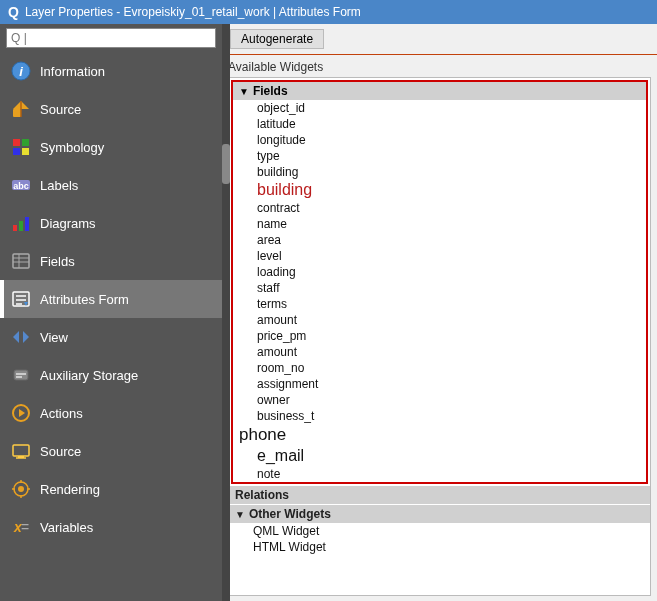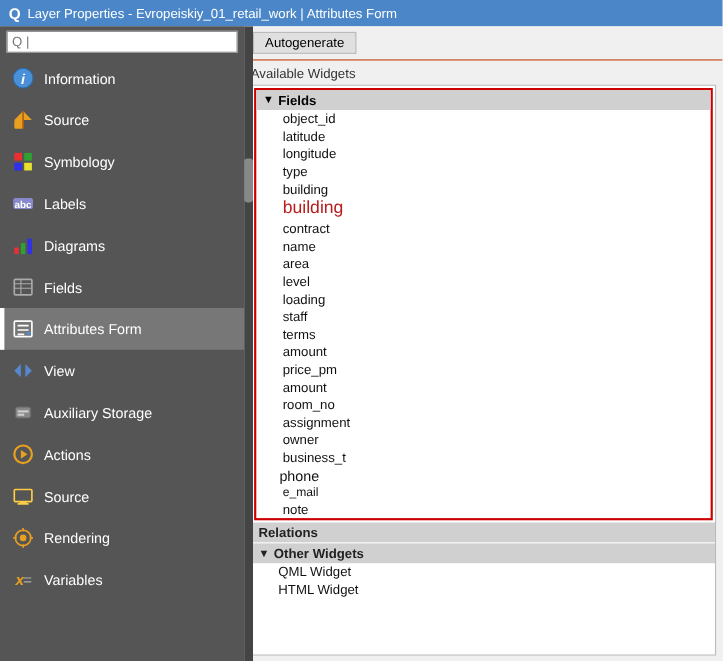--- a/index.html
+++ b/index.html
@@ -323,22 +323,22 @@
               <div class="tree-item" style="padding: 1px 6px 1px 24px; font-size: 12px; color: rgb(17, 17, 17); cursor: pointer;">loading</div>
               <div class="tree-item" style="padding: 1px 6px 1px 24px; font-size: 12px; color: rgb(17, 17, 17); cursor: pointer;">staff</div>
               <div class="tree-item" style="padding: 1px 6px 1px 24px; font-size: 12px; color: rgb(17, 17, 17); cursor: pointer;">terms</div>
               <div class="tree-item" style="padding: 1px 6px 1px 24px; font-size: 12px; color: rgb(17, 17, 17); cursor: pointer;">amount</div>
               <div class="tree-item" style="padding: 1px 6px 1px 24px; font-size: 12px; color: rgb(17, 17, 17); cursor: pointer;">price_pm</div>
               <div class="tree-item" style="padding: 1px 6px 1px 24px; font-size: 12px; color: rgb(17, 17, 17); cursor: pointer;">amount</div>
               <div class="tree-item" style="padding: 1px 6px 1px 24px; font-size: 12px; color: rgb(17, 17, 17); cursor: pointer;">room_no</div>
               <div class="tree-item" style="padding: 1px 6px 1px 24px; font-size: 12px; color: rgb(17, 17, 17); cursor: pointer;">assignment</div>
               <div class="tree-item" style="padding: 1px 6px 1px 24px; font-size: 12px; color: rgb(17, 17, 17); cursor: pointer;">owner</div>
               <div class="tree-item" style="padding: 1px 6px 1px 24px; font-size: 12px; color: rgb(17, 17, 17); cursor: pointer;">business_t</div>
-              <div class="tree-item" style="padding: 1px 6px 1px 21px; font-size: 13px; color: rgb(17, 17, 17); cursor: pointer;">phone</div>
-              <div class="tree-item" style="padding: 1px 6px 1px 24px; font-size: 11px; color: rgb(17, 17, 17); cursor: pointer;">e_mail</div>
+              <div class="tree-item" style="padding: 1px 6px 1px 6px; font-size: 17px; color: rgb(17, 17, 17); cursor: pointer;">phone</div>
+              <div class="tree-item" style="padding: 1px 6px 1px 24px; font-size: 16px; color: rgb(17, 17, 17); cursor: pointer;">e_mail</div>
               <div class="tree-item" style="padding: 1px 6px 1px 24px; font-size: 12px; color: rgb(17, 17, 17); cursor: pointer;">note</div>
             </div>
         </div>
 
         <div style="background:#d0d0d0;padding:2px 6px;font-size:12px;font-weight:bold;color:#222;margin-top:1px;">
           <span>Relations</span>
         </div>
 
         <div style="background:#d0d0d0;padding:2px 6px;font-size:12px;font-weight:bold;color:#222;display:flex;align-items:center;margin-top:1px;">
           <span style="margin-right:4px;font-size:10px;">▼</span>

